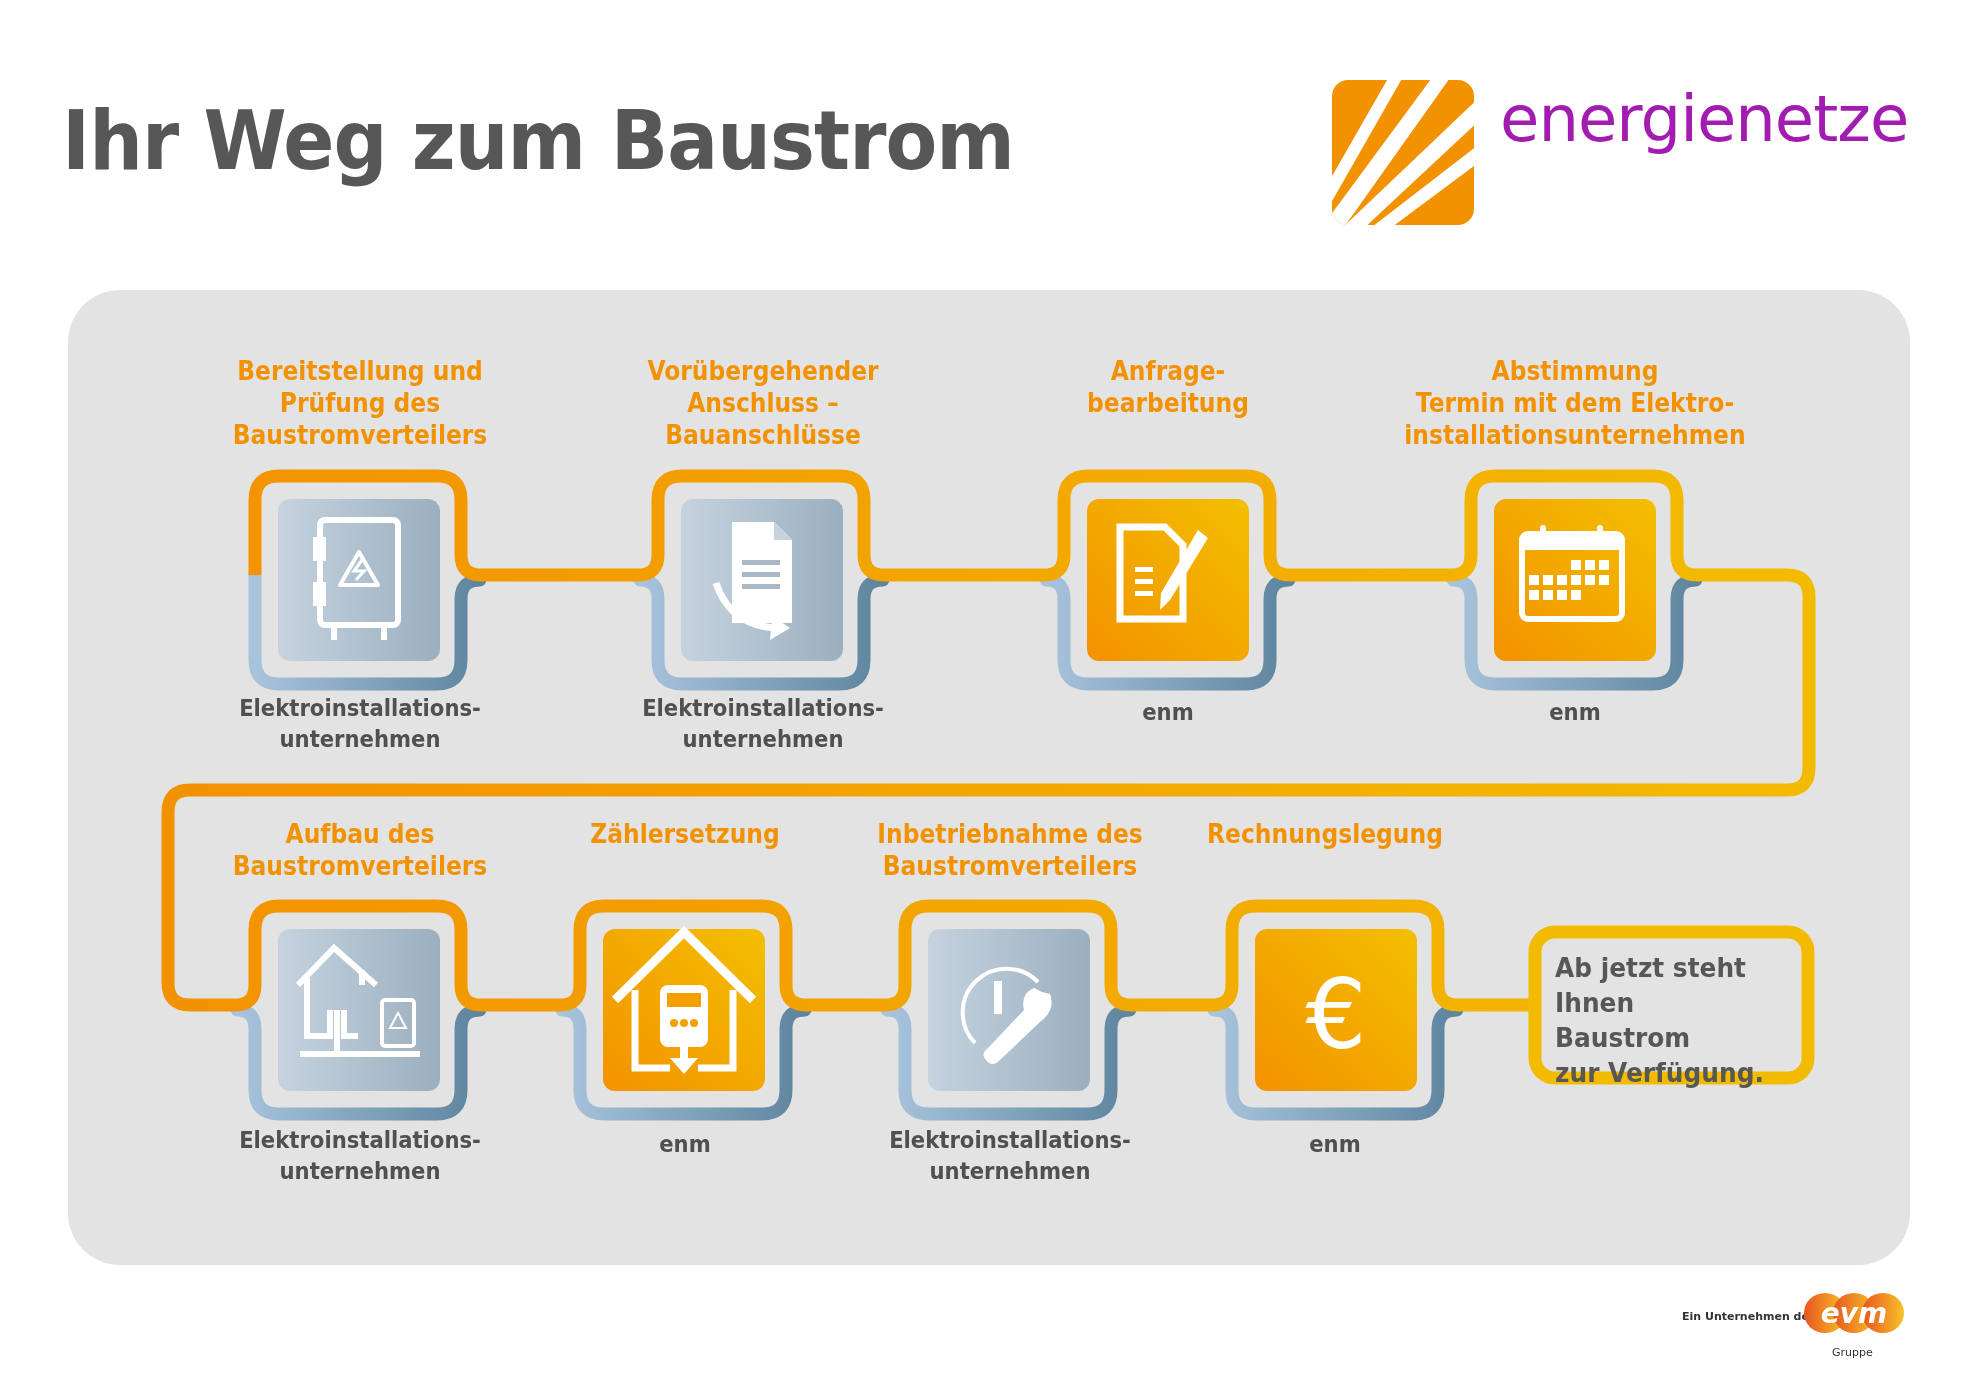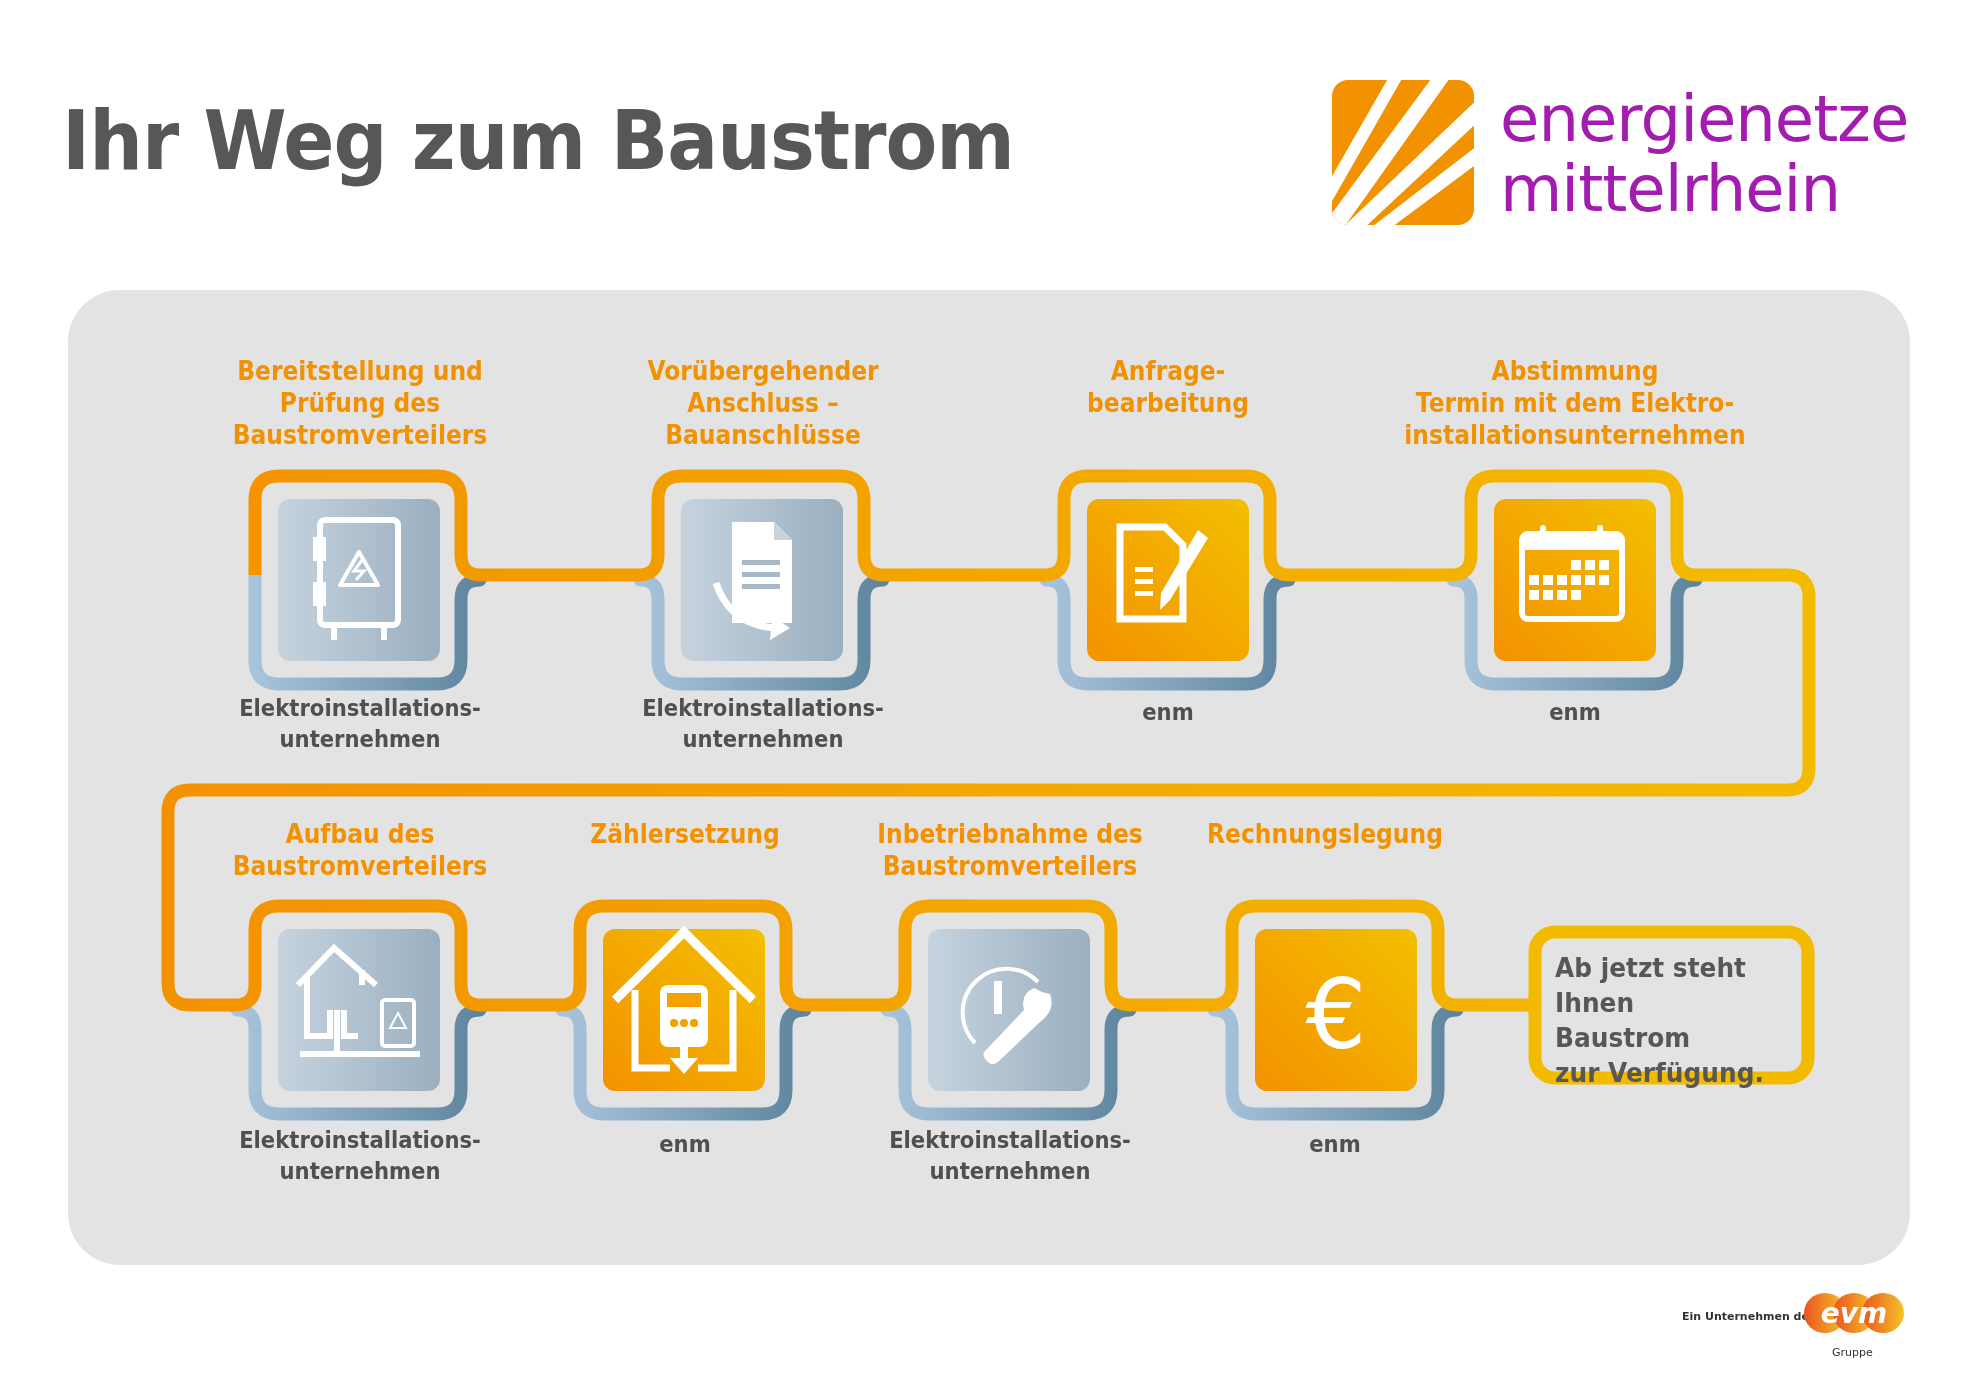--- a/index.html
+++ b/index.html
@@ -33,21 +33,20 @@
     <g clip-path="url(#lm)">
       <rect x="0" y="0" width="142" height="145" fill="#f39200"></rect>
       <polygon points="58,-5 72,-5 -5,130 -5,105" fill="#ffffff"></polygon>
       <polygon points="102,-5 120,-5 10,150 -5,150 -5,140" fill="#ffffff"></polygon>
       <polygon points="150,15 150,38 30,150 8,150" fill="#ffffff"></polygon>
       <polygon points="150,62 150,80 56,150 36,150" fill="#ffffff"></polygon>
     </g>
   </svg>
   <div class="logo-text">
     <span>energienetze</span>
-    <span>mittelrhein</span>
   </div>
 </div>
 
 <div class="panel"></div>
 
 <svg class="flow" viewBox="0 0 1962 1388">
   <defs>
     <linearGradient id="gGray" x1="0" y1="0" x2="1" y2="0">
       <stop offset="0" stop-color="#c6d3df"></stop>
       <stop offset="1" stop-color="#9aafbf"></stop>

